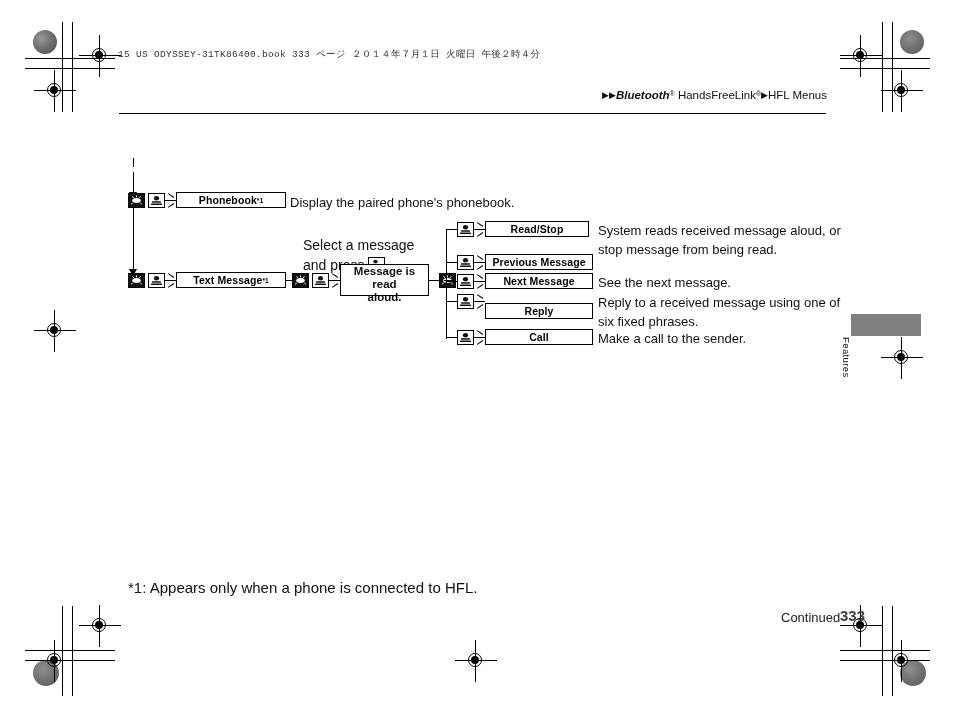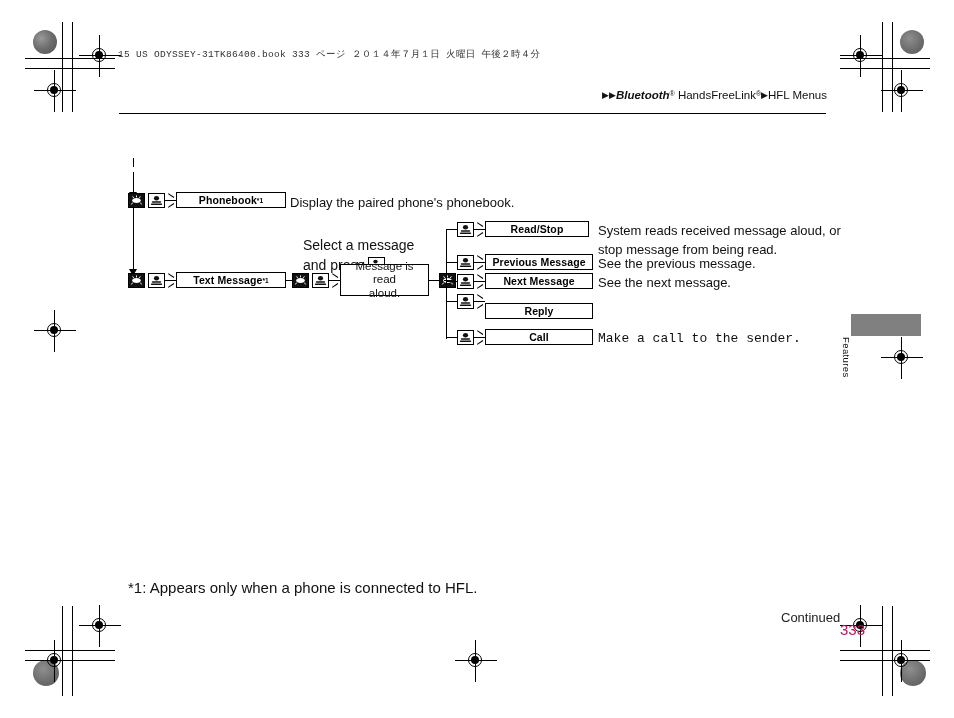--- a/index.html
+++ b/index.html
@@ -197,25 +197,25 @@
     font-weight: bold;
   }
   .note-box {
     position: absolute;
     border: 1px solid #000;
     background: #fff;
     box-sizing: border-box;
     font-size: 11.5px;
     color: #111;
     display: flex;
-    align-items: center;
     justify-content: center;
     text-align: center;
     line-height: 1.15;
     padding: 0 3px;
+    font-weight: bold;
   }
   .desc {
     position: absolute;
     font-size: 13px;
     color: #111;
     line-height: 1.45;
   }
   .callout {
     position: absolute;
     font-size: 14px;
@@ -245,23 +245,22 @@
     left: 781px;
     top: 610px;
     font-size: 13px;
     color: #222;
   }
   .page-no {
     position: absolute;
     left: 840px;
     top: 607px;
     font-size: 15px;
-    font-weight: normal;
-    color: #be185d;
-    margin-top: 14px;
+    font-weight: bold;
+    color: #404040;
   }
   .tick {
     position: absolute;
     left: 133px;
     top: 158px;
     width: 1px;
     height: 9px;
     background: #000;
   }
 </style>
@@ -548,21 +547,20 @@
         <rect x="2.8" y="7.2" width="9.4" height="1.5" rx="0.7"></rect>
         <rect x="1.8" y="9.4" width="11.4" height="1.7" rx="0.8"></rect>
       </g>
     </svg>
   </div>
   <div class="dline hline" style="left:474px; top:262px; width:11px;"></div>
   <div class="arrow-right-open" style="left:476px; top:258px;"></div>
   <div class="menu-box" style="left:485px; top:254px; width:108px; height:16px;">
     <span>Previous Message</span>
   </div>
-  <div class="desc" style="left:598px; top:255px; width:250px;">See the previous message.</div>
 
   <div class="dline hline" style="left:446px; top:281px; width:12px;"></div>
   <div class="icon-btn" style="left:457px; top:274px;">
     <svg width="15" height="13" viewBox="0 0 15 13">
       <rect x="0" y="0" width="15" height="13" fill="#fff"></rect>
       <g fill="#111">
         <ellipse cx="7.5" cy="4.2" rx="2.6" ry="2.2"></ellipse>
         <rect x="2.8" y="7.2" width="9.4" height="1.5" rx="0.7"></rect>
         <rect x="1.8" y="9.4" width="11.4" height="1.7" rx="0.8"></rect>
       </g>
@@ -584,35 +582,39 @@
         <rect x="2.8" y="7.2" width="9.4" height="1.5" rx="0.7"></rect>
         <rect x="1.8" y="9.4" width="11.4" height="1.7" rx="0.8"></rect>
       </g>
     </svg>
   </div>
   <div class="dline hline" style="left:474px; top:301px; width:11px;"></div>
   <div class="arrow-right-open" style="left:476px; top:297px;"></div>
   <div class="menu-box" style="left:485px; top:303px; width:108px; height:16px;">
     <span>Reply</span>
   </div>
+  <div class="desc" style="left:598px; top:294px; width:250px;">
+    <div>Reply to a received message using one of</div>
+    <div>six fixed phrases.</div>
+  </div>
 
   <div class="dline hline" style="left:446px; top:337px; width:12px;"></div>
   <div class="icon-btn" style="left:457px; top:330px;">
     <svg width="15" height="13" viewBox="0 0 15 13">
       <rect x="0" y="0" width="15" height="13" fill="#fff"></rect>
       <g fill="#111">
         <ellipse cx="7.5" cy="4.2" rx="2.6" ry="2.2"></ellipse>
         <rect x="2.8" y="7.2" width="9.4" height="1.5" rx="0.7"></rect>
         <rect x="1.8" y="9.4" width="11.4" height="1.7" rx="0.8"></rect>
       </g>
     </svg>
   </div>
   <div class="dline hline" style="left:474px; top:337px; width:11px;"></div>
   <div class="arrow-right-open" style="left:476px; top:333px;"></div>
   <div class="menu-box" style="left:485px; top:329px; width:108px; height:16px;">
     <span>Call</span>
   </div>
-  <div class="desc" style="left:598px; top:330px; width:250px;font-family:Liberation Mono, monospace;">Make a call to the sender.</div>
+  <div class="desc" style="left:598px; top:330px; width:250px;">Make a call to the sender.</div>
 </div>
 
 <div class="footnote">*1: Appears only when a phone is connected to HFL.</div>
 <div class="continued">Continued</div>
 <div class="page-no">333</div>
 
 </body></html>

